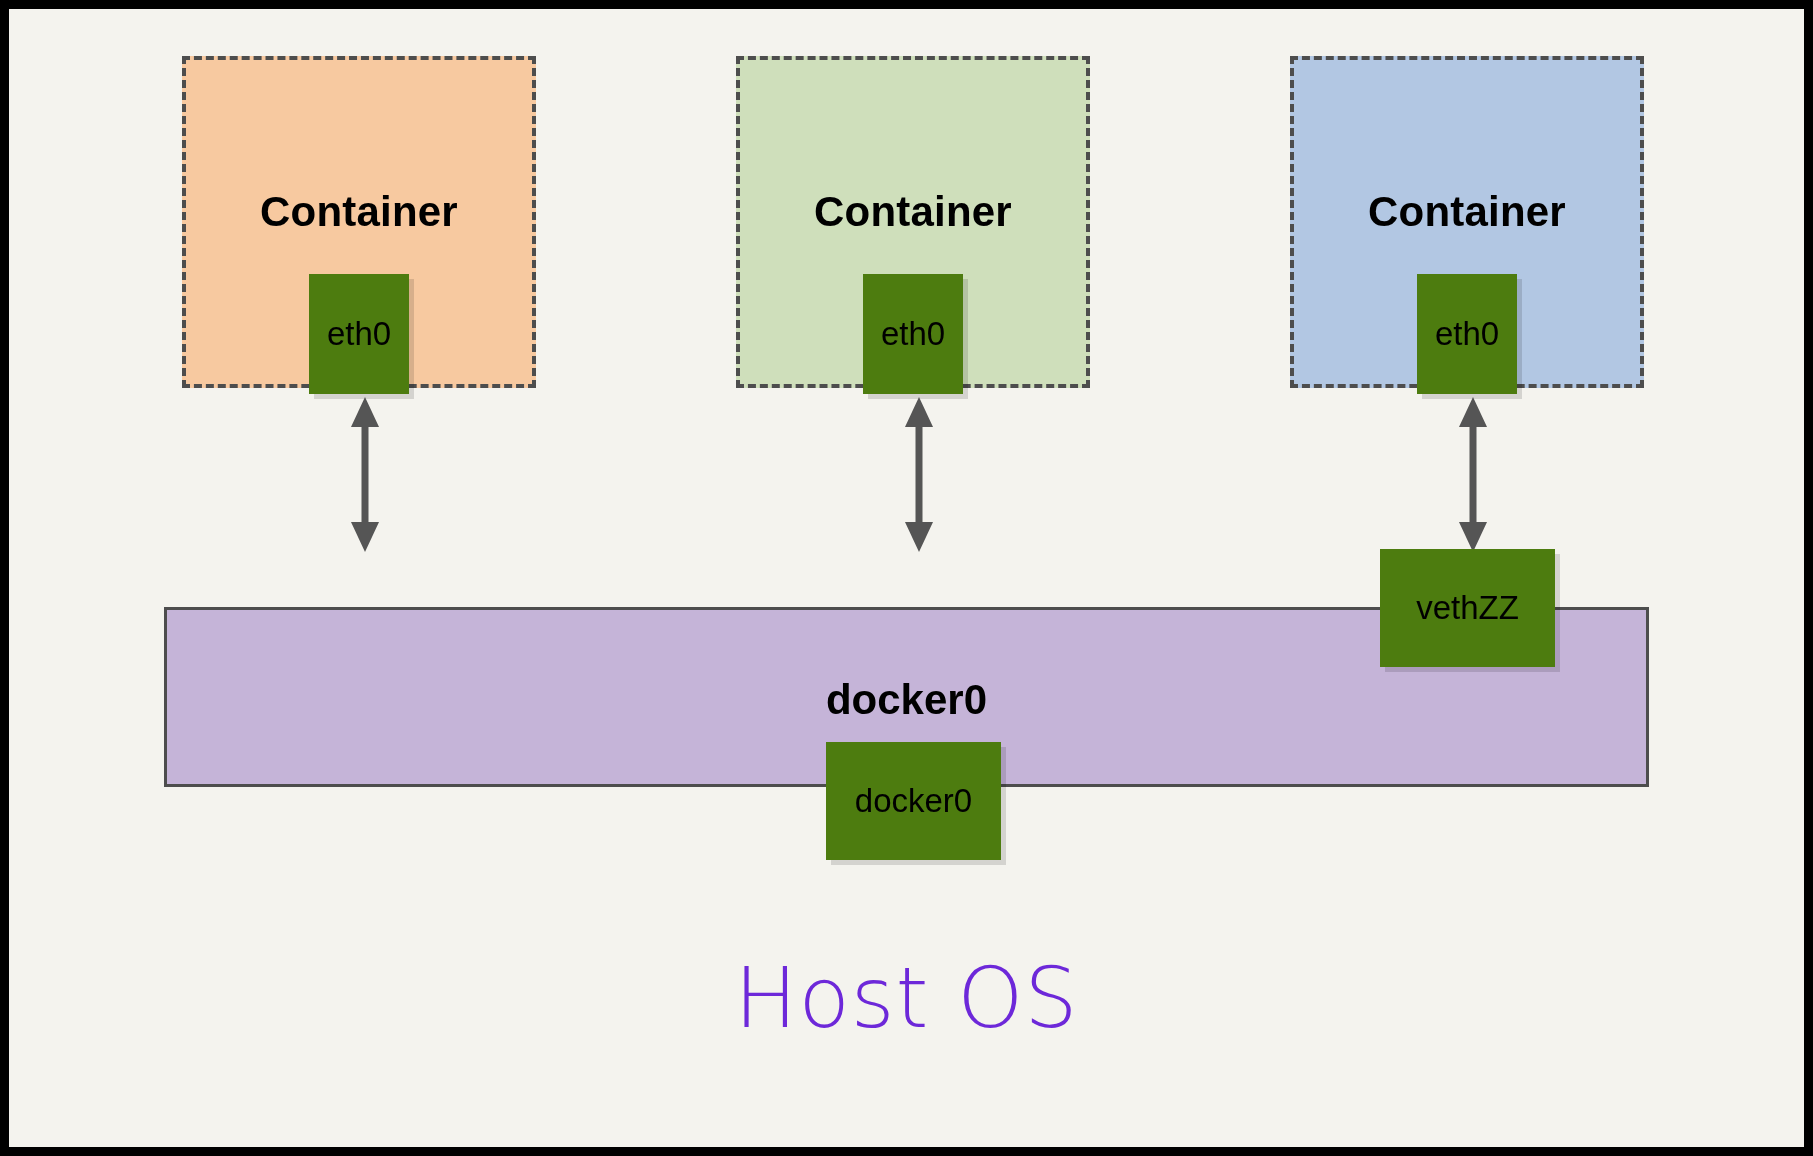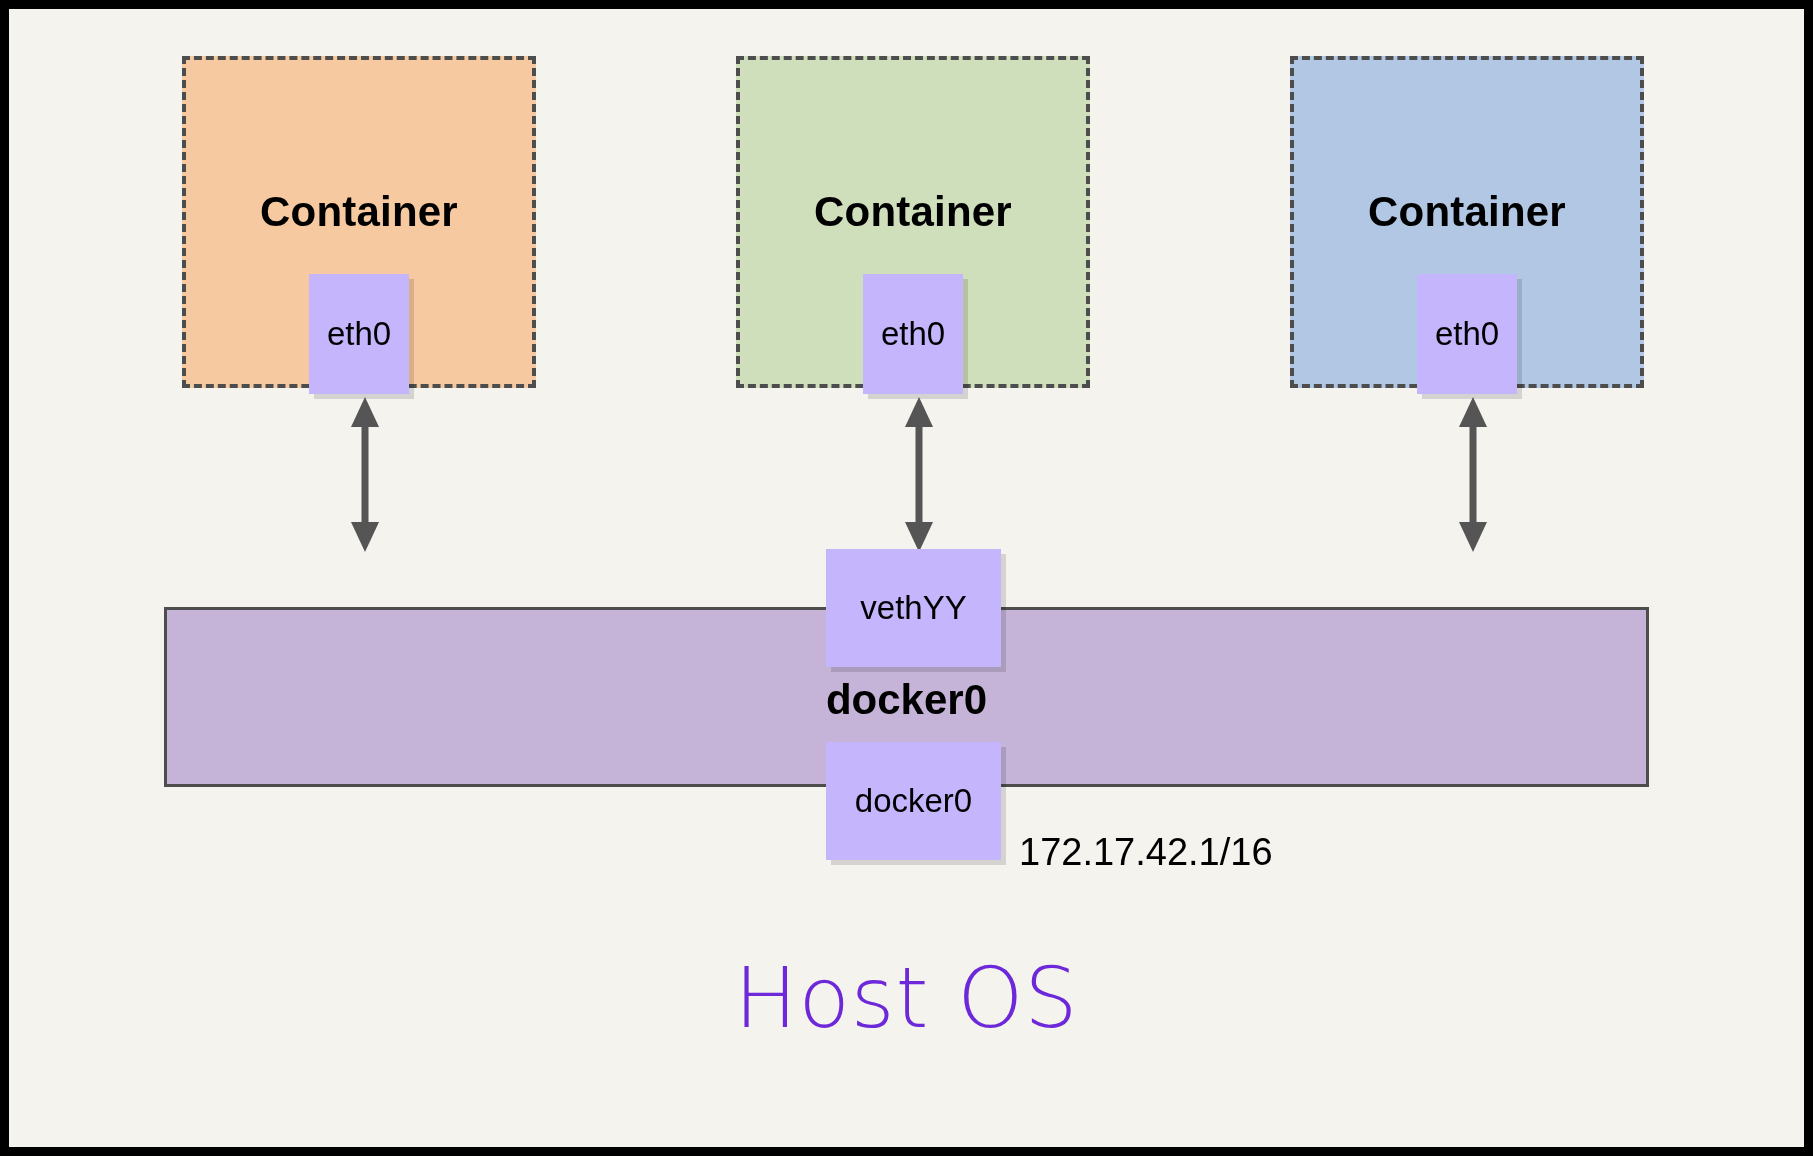--- a/index.html
+++ b/index.html
@@ -31,21 +31,21 @@
     left:0;right:0;top:128px;
     text-align:center;
     font-size:42px;
     font-weight:bold;
     color:#000000;
     letter-spacing:0.2px;
   }
   
   .note{
     position:absolute;
-    background:#c4b5fd;
+    background:#4d7c0f;
     box-shadow:5px 5px 0 rgba(0,0,0,0.13);
     display:flex;
     align-items:center;
     justify-content:center;
     font-size:33px;
     color:#000000;
     box-sizing:border-box;
   }
   .eth0-note{width:100px;height:120px;}
   #eth0-0{left:300px;top:265px;}
@@ -138,21 +138,20 @@
   <svg class="arrow" id="arrow-2" viewBox="0 0 34 155">
     <line x1="17" y1="24" x2="17" y2="131" stroke="#555555" stroke-width="7"></line>
     <polygon points="17,0 31,30 3,30" fill="#555555"></polygon>
     <polygon points="17,155 31,125 3,125" fill="#555555"></polygon>
   </svg>
 
   <div id="bridge">
     <div id="bridge-label">docker0</div>
   </div>
 
-  <div class="note veth-note" id="veth-1">vethYY</div>
+  <div class="note veth-note" id="veth-2">vethZZ</div>
 
   <div class="note" id="docker0-note">docker0</div>
 
-  <div id="ip-label">172.17.42.1/16</div>
 
   <div id="host-os">Host OS</div>
 
 </div>
 
 </body></html>

